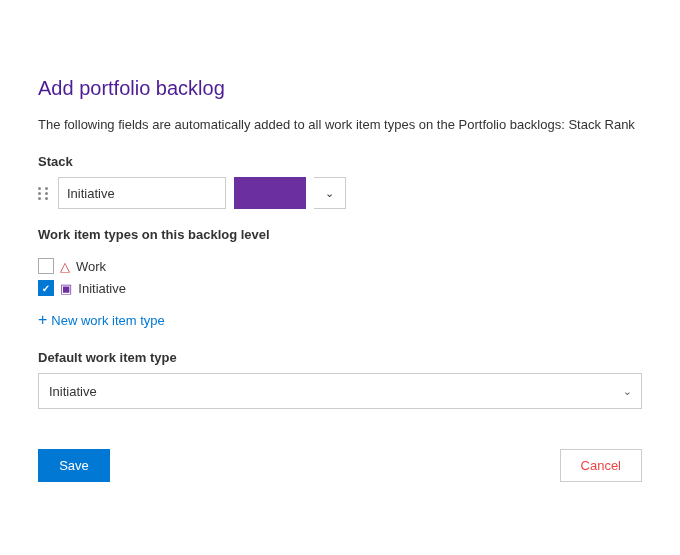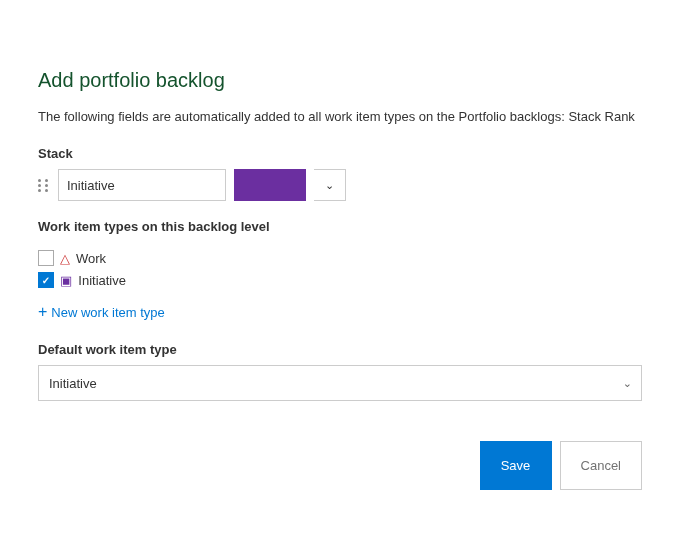--- a/index.html
+++ b/index.html
@@ -21,21 +21,21 @@
     .dialog {
       width: 660px;
       background: #fff;
       padding: 28px 28px 24px 28px;
       position: relative;
     }
 
     .dialog-title {
       font-size: 20px;
       font-weight: 400;
-      color: #14532d;
+      color: #4c1d95;
       margin-bottom: 16px;
     }
 
     .info-text {
       font-size: 13px;
       color: #333;
       line-height: 1.4;
       margin-bottom: 20px;
     }
 
@@ -197,40 +197,40 @@
       right: 10px;
       top: 50%;
       transform: translateY(-50%);
       pointer-events: none;
       color: #666;
       font-size: 11px;
     }
 
     .dialog-footer {
       display: flex;
-      justify-content: flex-end;
-      gap: 8px;
+      justify-content: space-between;
+      gap: 0;
       margin-top: 40px;
     }
 
     .btn-save {
       background: #0078d4;
       color: #fff;
       border: none;
       padding: 8px 20px;
       font-size: 13px;
       cursor: pointer;
       min-width: 72px;
     }
 
     .btn-cancel {
       background: #fff;
-      color: #737373;
+      color: #ef4444;
       border: 1px solid #ccc;
-      padding: 16px 20px;
+      padding: 8px 20px;
       font-size: 13px;
       cursor: pointer;
       min-width: 72px;
     }
 
     .drag-dots {
       display: grid;
       grid-template-columns: 1fr 1fr;
       gap: 2px;
       width: 12px;

